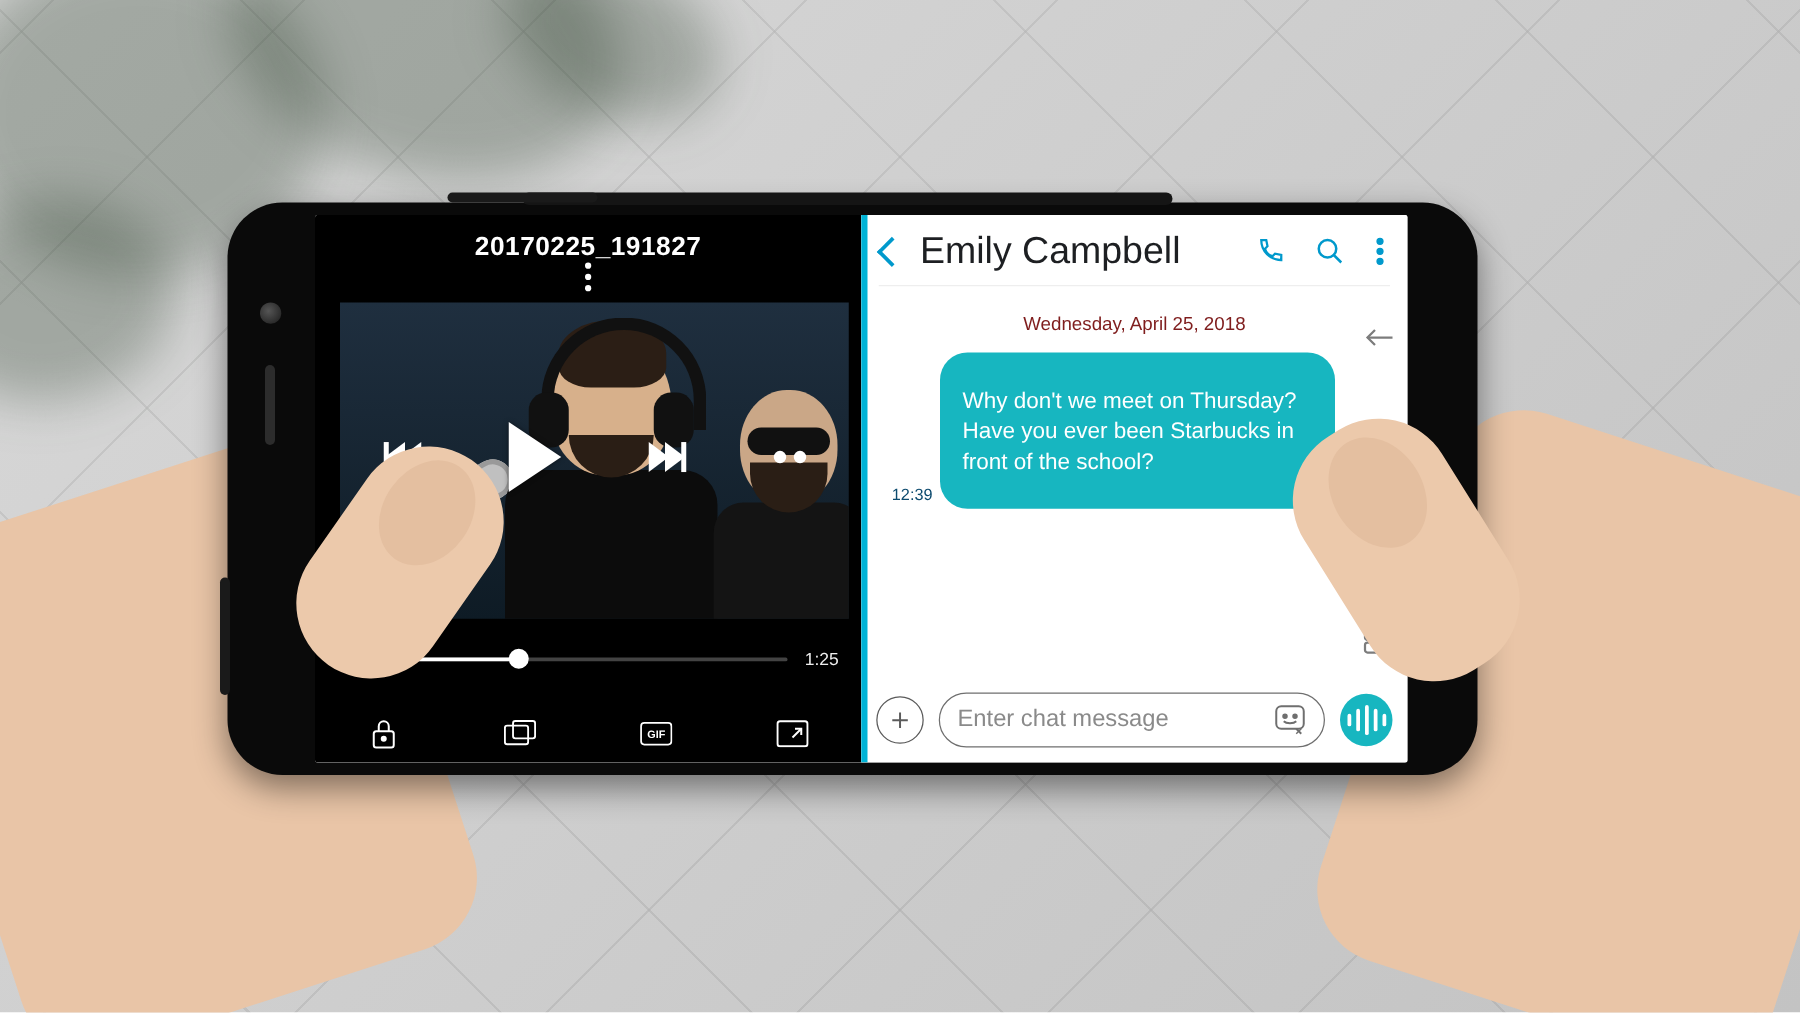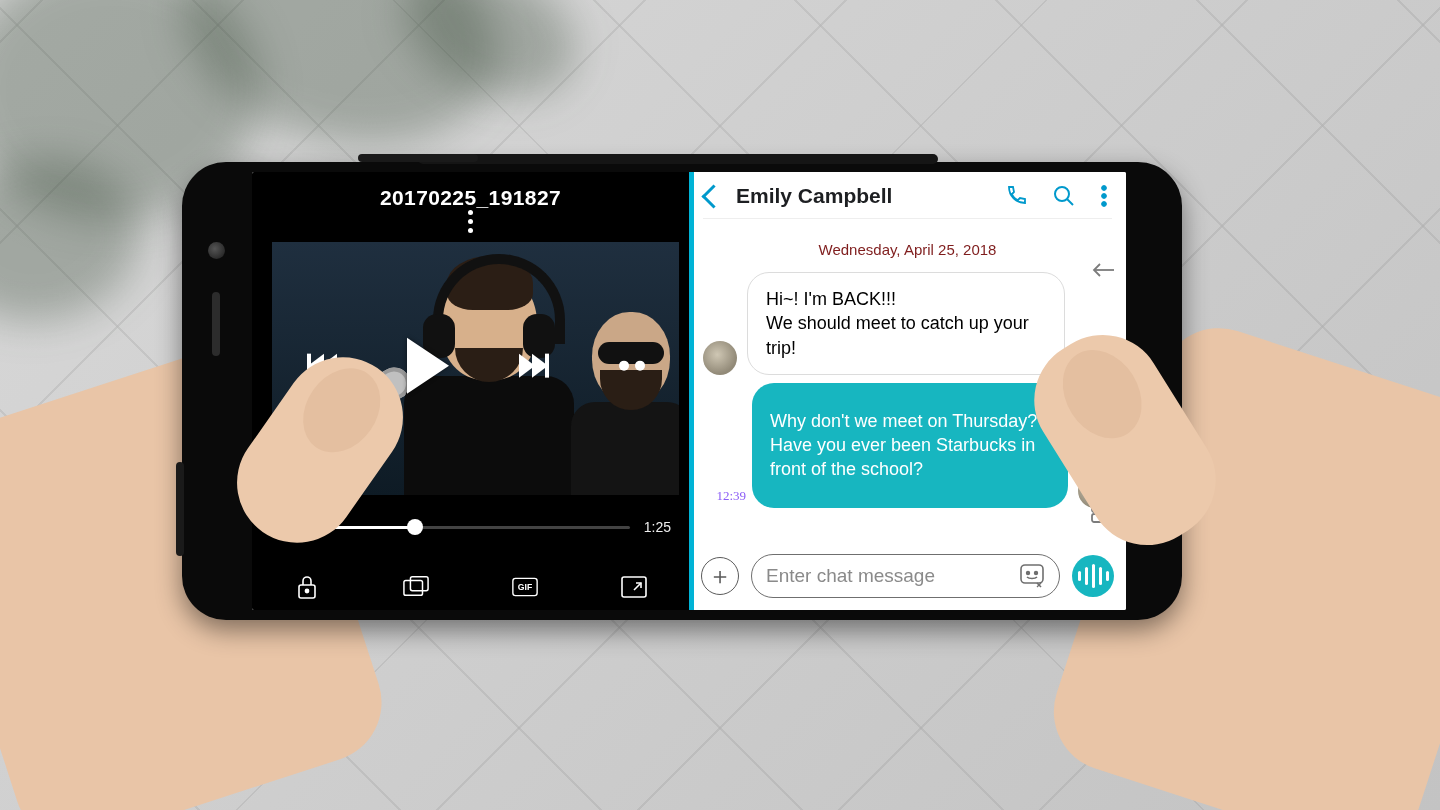--- a/index.html
+++ b/index.html
@@ -76,29 +76,29 @@
   
   .vicons{position:absolute;left:0;right:0;bottom:10px;display:flex;justify-content:space-around;align-items:flex-end;height:48px;color:#ef4444;}
   .ico{width:26px;height:26px;display:flex;align-items:center;justify-content:center;}
   svg{display:block;}
 
   
   .msg{flex:0 0 50%;background:#fff;position:relative;color:#222;}
   .stripe{position:absolute;left:0;top:0;bottom:0;width:5px;background:#00b3d6;}
   .mHeader{display:flex;align-items:center;gap:14px;padding:12px 18px 10px 16px;}
   .chev{width:14px;height:14px;border-left:3px solid #0099cc;border-bottom:3px solid #0099cc;transform:rotate(45deg);}
-  .ctName{font-weight:700;font-size:21px;color:#1d1f22;flex:1;}
+  .ctName{font-weight:400;font-size:30px;color:#1d1f22;flex:1;}
   .hicons{display:flex;align-items:center;gap:24px;color:#0099cc;}
   .hicons svg{stroke:#0099cc;}
   .mhSep{height:1px;background:#eee;margin:0 14px;}
   .dateLine{text-align:center;color:#7f1d1d;font-size:15px;margin:22px 0 14px;}
   .row{display:flex;align-items:flex-end;margin:8px 14px;}
   .avatar{width:34px;height:34px;border-radius:50%;background:radial-gradient(circle at 42% 40%,#cfc7b4,#928a78 68%);filter:blur(.3px);flex-shrink:0;}
   .bubbleIn{background:#fff;border:1px solid #dcdcdc;border-radius:22px;padding:14px 18px;font-size:18px;line-height:1.35;color:#000;max-width:280px;margin-left:10px;}
-  .timeS{font-size:13px;color:#8b5cf6;margin:0 6px 4px;font-family:Liberation Serif, serif;}
+  .timeS{font-size:13px;color:#0c4a6e;margin:0 6px 4px;}
   .rowOut{justify-content:flex-end;}
   .bubbleOut{background:#17b6c0;color:#fff;border-radius:22px;padding:26px 18px;font-size:18px;line-height:1.35;max-width:280px;margin-right:10px;}
   .sidetools{position:absolute;right:10px;display:flex;flex-direction:column;gap:28px;align-items:center;}
   .sidetools.top{top:88px;} .sidetools.mid{top:200px;} .sidetools.low{top:330px;}
   .stool{width:26px;height:26px;color:#7c7c7c;}
   .composer{position:absolute;left:12px;right:12px;bottom:12px;display:flex;align-items:center;gap:12px;}
   .plus{width:36px;height:36px;border:1.6px solid #5b5b5b;border-radius:50%;display:flex;align-items:center;justify-content:center;font-size:24px;color:#5b5b5b;line-height:0;}
   .field{flex:1;height:42px;border:1.6px solid #6f6f6f;border-radius:22px;display:flex;align-items:center;padding:0 14px;color:#8a8a8a;font-size:19px;justify-content:space-between;}
   .sticker{width:26px;height:26px;}
   .voice{width:42px;height:42px;border-radius:50%;background:#17b6c0;display:flex;align-items:center;justify-content:center;}
@@ -265,26 +265,20 @@
             <div class="stool">
           <svg width="24" height="22" viewBox="0 0 24 22" fill="none" stroke="#7c7c7c" stroke-width="1.8">
                 <rect x="2" y="2" width="20" height="8" rx="2"></rect>
                 <rect x="2" y="12" width="20" height="8" rx="2"></rect>
               </svg>
             </div>
           </div>
 
         <div class="dateLine">Wednesday, April 25, 2018</div>
 
-        <div class="row">
-          <div class="avatar"></div>
-          <div class="bubbleIn" style="white-space:pre-line;">Hi~! I'm BACK!!!
-We should meet to catch up your trip!</div>
-          <div class="timeS">12:34</div>
-        </div>
 
         <div class="row rowOut">
           <div class="timeS">12:39</div>
           <div class="bubbleOut">Why don't we meet on Thursday? Have you ever been Starbucks in front of the school?</div>
           <div class="avatar"></div>
         </div>
 
         <div class="composer">
           <div class="plus">＋</div>
           <div class="field">

